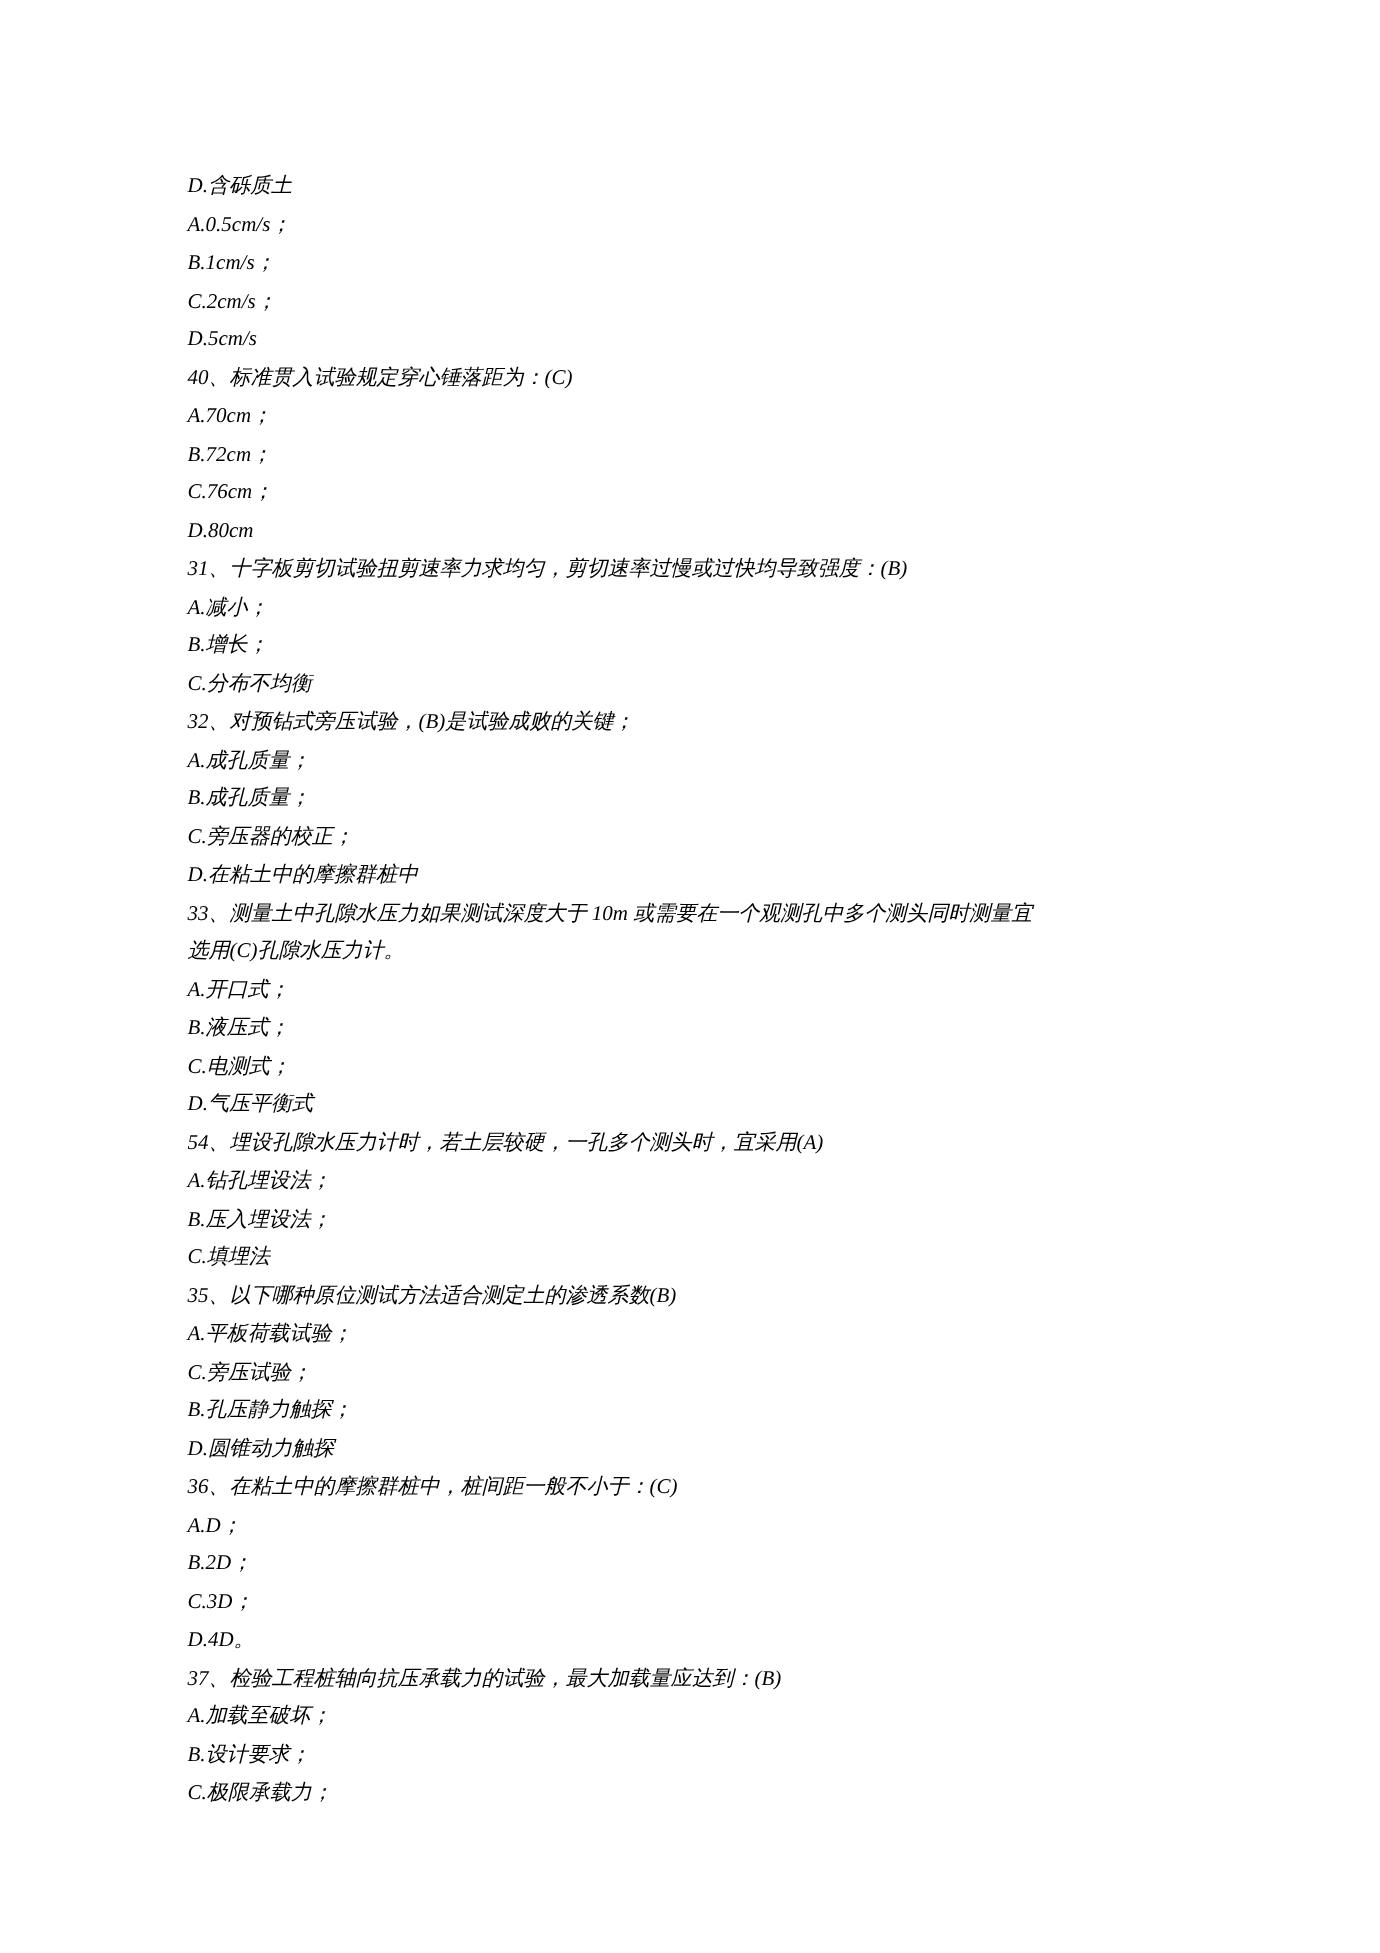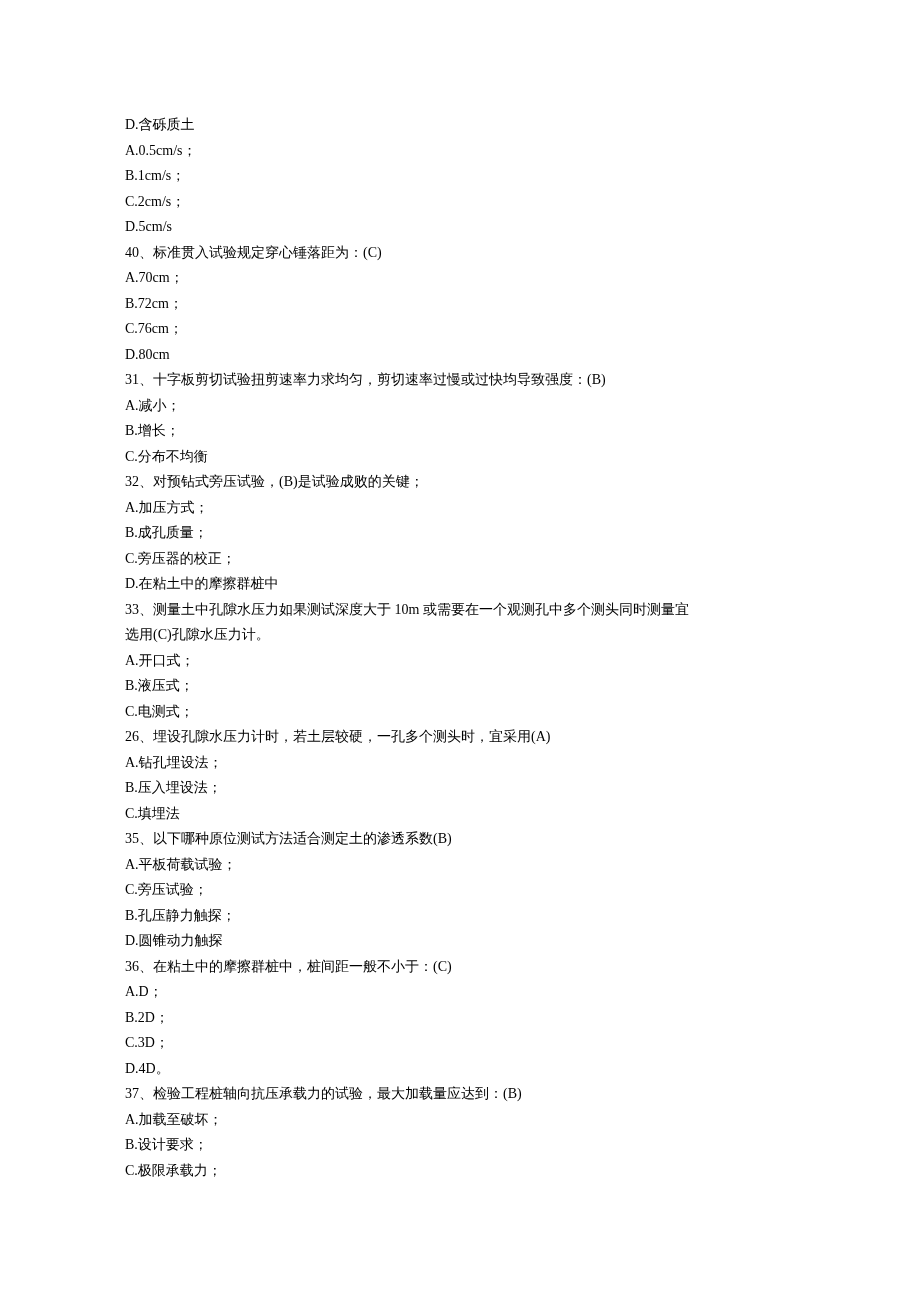--- a/index.html
+++ b/index.html
@@ -10,20 +10,21 @@
       width: 920px;
     }
     .page {
       padding: 112px 125px 80px 125px;
       font-size: 14px;
       line-height: 25.5px;
       color: #000000;
     }
     .line {
       white-space: nowrap;
+      font-style: italic;
     }
   </style>
 </head>
 <body>
 
 <div class="page">
   <div class="line">D.含砾质土</div>
   <div class="line">A.0.5cm/s；</div>
   <div class="line">B.1cm/s；</div>
   <div class="line">C.2cm/s；</div>
@@ -31,30 +32,31 @@
   <div class="line">40、标准贯入试验规定穿心锤落距为：(C)</div>
   <div class="line">A.70cm；</div>
   <div class="line">B.72cm；</div>
   <div class="line">C.76cm；</div>
   <div class="line">D.80cm</div>
   <div class="line">31、十字板剪切试验扭剪速率力求均匀，剪切速率过慢或过快均导致强度：(B)</div>
   <div class="line">A.减小；</div>
   <div class="line">B.增长；</div>
   <div class="line">C.分布不均衡</div>
   <div class="line">32、对预钻式旁压试验，(B)是试验成败的关键；</div>
-  <div class="line">A.加压方式；</div>
+  <div class="line">A.成孔质量；</div>
   <div class="line">B.成孔质量；</div>
   <div class="line">C.旁压器的校正；</div>
   <div class="line">D.在粘土中的摩擦群桩中</div>
   <div class="line">33、测量土中孔隙水压力如果测试深度大于 10m 或需要在一个观测孔中多个测头同时测量宜</div>
   <div class="line">选用(C)孔隙水压力计。</div>
   <div class="line">A.开口式；</div>
   <div class="line">B.液压式；</div>
   <div class="line">C.电测式；</div>
-  <div class="line">26、埋设孔隙水压力计时，若土层较硬，一孔多个测头时，宜采用(A)</div>
+  <div class="line">D.气压平衡式</div>
+  <div class="line">54、埋设孔隙水压力计时，若土层较硬，一孔多个测头时，宜采用(A)</div>
   <div class="line">A.钻孔埋设法；</div>
   <div class="line">B.压入埋设法；</div>
   <div class="line">C.填埋法</div>
   <div class="line">35、以下哪种原位测试方法适合测定土的渗透系数(B)</div>
   <div class="line">A.平板荷载试验；</div>
   <div class="line">C.旁压试验；</div>
   <div class="line">B.孔压静力触探；</div>
   <div class="line">D.圆锥动力触探</div>
   <div class="line">36、在粘土中的摩擦群桩中，桩间距一般不小于：(C)</div>
   <div class="line">A.D；</div>

